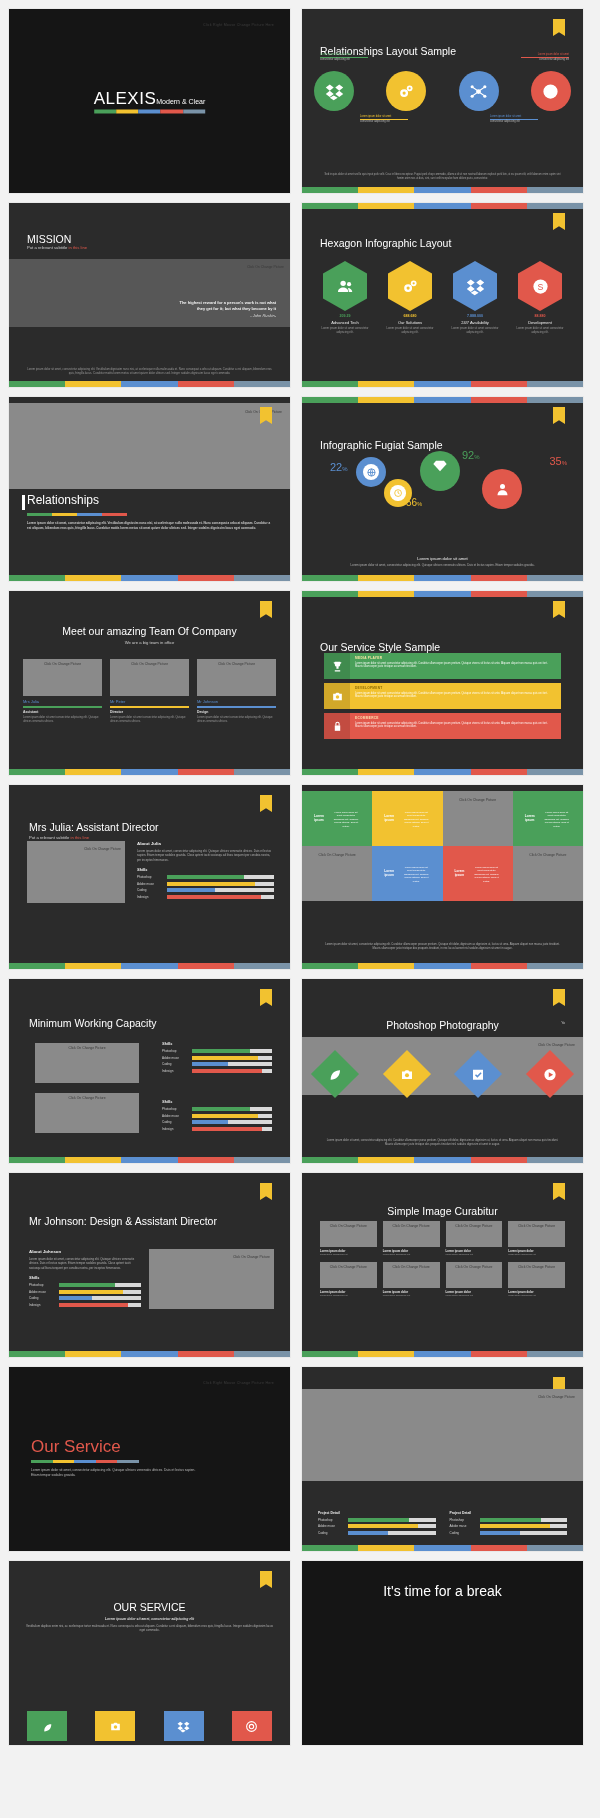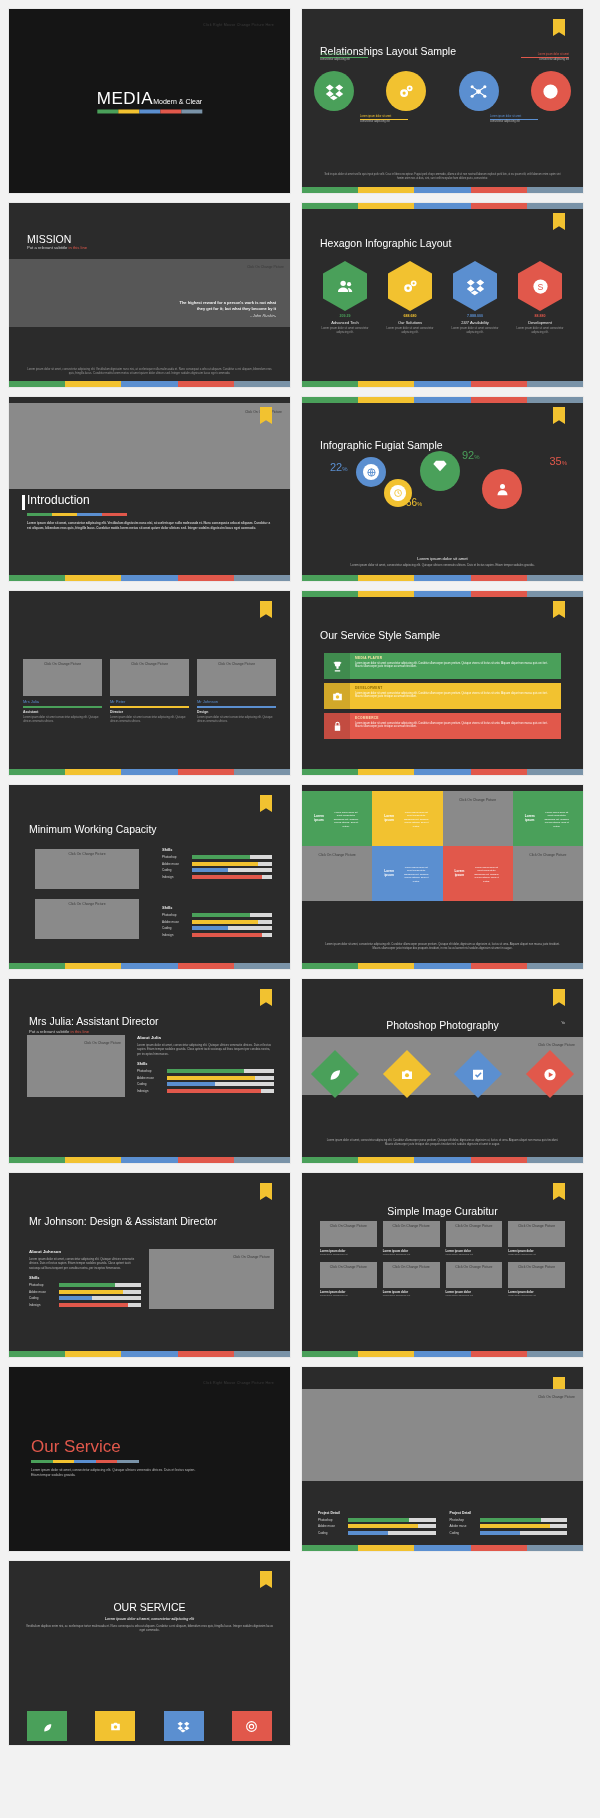--- a/index.html
+++ b/index.html
@@ -180,21 +180,21 @@
 </head>
 <body>
 
 <div class="page">
 
   <div class="col">
 
     <div class="slide black">
       <div class="watermark">Click Right Mouse Change Picture Here</div>
       <div class="title-wrap">
-        <div class="brand"><span>MEDIA</span><small>Modern &amp; Clear</small></div>
+        <div class="brand"><span>ALEXIS</span><small>Modern &amp; Clear</small></div>
         <div class="brandbar">
           <i class="cb-g"></i>
             <i class="cb-y"></i>
             <i class="cb-b"></i>
             <i class="cb-r"></i>
             <i class="cb-s"></i>
         </div>
       </div>
     </div>
 
@@ -221,40 +221,44 @@
         </div>
     </div>
 
     <div class="slide">
       <div class="intro-ph ph">
         <span style="position:absolute;right:8px;top:4px">Click On Change Picture</span>
       </div>
       <div class="bookmark"></div>
       <div class="intro-title">
         <span class="bar-l"></span>
-        <span>Introduction</span>
+        <span>Relationships</span>
       </div>
       <div class="intro-rule">
           <i class="cb-g"></i>
           <i class="cb-y"></i>
           <i class="cb-b"></i>
           <i class="cb-r"></i>
         </div>
       <div class="intro-body">Lorem ipsum dolor sit amet, consectetur adipiscing elit. Vestibulum dignissim nunc nisi, at scelerisque nulla malesuada et. Nunc consequat a orbu at aliquam. Curabitur a est aliquam, bibendum eros quis, fringilla lacus. Curabitur mattis lorem metus sit amet quiver dolor ultrices sed. Integer sodales dignissim lacus eget commodo.</div>
       <div class="colorbar bottom">
           <i class="cb-g"></i>
           <i class="cb-y"></i>
           <i class="cb-b"></i>
           <i class="cb-r"></i>
           <i class="cb-s"></i>
         </div>
     </div>
 
     <div class="slide">
       <div class="bookmark"></div>
+      <div style="position:absolute;left:0;right:0;top:34px" class="center-title">
+        <div class="h2">Meet our amazing Team Of Company</div>
+        <div class="sub" style="margin-top:3px">We are a big team in office</div>
+      </div>
       <div class="team-row">
         <div class="team-card">
           <div class="ph">
               <span>Click On Change Picture</span>
             </div>
           <div class="team-name">Mrs Julia</div>
           <div class="team-ul" style="background:#4aa05a"></div>
           <div class="team-role">Assistant</div>
           <div class="team-desc">Lorem ipsum dolor sit amet consectetur adipiscing elit. Quisque ultrices venenatis ultrices.</div>
         </div>
@@ -281,20 +285,67 @@
           <i class="cb-g"></i>
           <i class="cb-y"></i>
           <i class="cb-b"></i>
           <i class="cb-r"></i>
           <i class="cb-s"></i>
         </div>
     </div>
 
     <div class="slide">
       <div class="bookmark"></div>
+      <div style="position:absolute;left:20px;top:36px">
+        <div class="h2">Mrs Julia: Assistant Director</div>
+        <div class="sub" style="margin-top:2px"><span>Put a relevant subtitle</span> <span class="red">in this line</span></div>
+      </div>
+      <div class="prof-ph ph">
+          <span style="position:absolute;right:4px;top:3px">Click On Change Picture</span>
+        </div>
+      <div style="position:absolute;left:128px;right:16px;top:56px">
+        <h4 style="font-size:4.4px;color:#efefef;margin-bottom:3px">About Julia</h4>
+        <div class="tiny">Lorem ipsum dolor sit amet, consectetur adipiscing elit. Quisque ultrices venenatis ultrices. Duis et lectus sapien. Etiam tempor sodales gravida. Class aptent taciti sociosqu ad litora torquent per conubia nostra, per inceptos himenaeos.</div>
+        <h4 style="font-size:4px;font-style:italic;color:#efefef;margin:5px 0 3px">Skills</h4>
+        <div class="skill-row">
+            <span class="skill-label">Photoshop</span>
+            <span class="skill-track">
+              <i class="skill-fill" style="width:72%;background:#4aa05a"></i>
+            </span>
+          </div>
+        <div class="skill-row">
+            <span class="skill-label">Adobe muse</span>
+            <span class="skill-track">
+              <i class="skill-fill" style="width:82%;background:#f2c230"></i>
+            </span>
+          </div>
+        <div class="skill-row">
+            <span class="skill-label">Coding</span>
+            <span class="skill-track">
+              <i class="skill-fill" style="width:45%;background:#5b8fd0"></i>
+            </span>
+          </div>
+        <div class="skill-row">
+            <span class="skill-label">Indesign</span>
+            <span class="skill-track">
+              <i class="skill-fill" style="width:88%;background:#e1584b"></i>
+            </span>
+          </div>
+      </div>
+      <div class="colorbar bottom">
+          <i class="cb-g"></i>
+          <i class="cb-y"></i>
+          <i class="cb-b"></i>
+          <i class="cb-r"></i>
+          <i class="cb-s"></i>
+        </div>
+    </div>
+
+    <div class="slide">
+      <div class="bookmark"></div>
       <div class="h2" style="position:absolute;left:20px;top:38px">Minimum Working Capacity</div>
       <div class="cap-left">
         <div class="ph">
             <span>Click On Change Picture</span>
           </div>
         <div class="ph">
             <span>Click On Change Picture</span>
           </div>
       </div>
       <div class="cap-right">
@@ -319,67 +370,20 @@
           </div>
         <div class="skill-row">
             <span class="skill-label">Indesign</span>
             <span class="skill-track">
               <i class="skill-fill" style="width:88%;background:#e1584b"></i>
             </span>
           </div>
       </div>
       <div class="cap-right" style="top:120px">
         <h4>Skills</h4>
-        <div class="skill-row">
-            <span class="skill-label">Photoshop</span>
-            <span class="skill-track">
-              <i class="skill-fill" style="width:72%;background:#4aa05a"></i>
-            </span>
-          </div>
-        <div class="skill-row">
-            <span class="skill-label">Adobe muse</span>
-            <span class="skill-track">
-              <i class="skill-fill" style="width:82%;background:#f2c230"></i>
-            </span>
-          </div>
-        <div class="skill-row">
-            <span class="skill-label">Coding</span>
-            <span class="skill-track">
-              <i class="skill-fill" style="width:45%;background:#5b8fd0"></i>
-            </span>
-          </div>
-        <div class="skill-row">
-            <span class="skill-label">Indesign</span>
-            <span class="skill-track">
-              <i class="skill-fill" style="width:88%;background:#e1584b"></i>
-            </span>
-          </div>
-      </div>
-      <div class="colorbar bottom">
-          <i class="cb-g"></i>
-          <i class="cb-y"></i>
-          <i class="cb-b"></i>
-          <i class="cb-r"></i>
-          <i class="cb-s"></i>
-        </div>
-    </div>
-
-    <div class="slide">
-      <div class="bookmark"></div>
-      <div style="position:absolute;left:20px;top:36px">
-        <div class="h2">Mrs Julia: Assistant Director</div>
-        <div class="sub" style="margin-top:2px"><span>Put a relevant subtitle</span> <span class="red">in this line</span></div>
-      </div>
-      <div class="prof-ph ph">
-          <span style="position:absolute;right:4px;top:3px">Click On Change Picture</span>
-        </div>
-      <div style="position:absolute;left:128px;right:16px;top:56px">
-        <h4 style="font-size:4.4px;color:#efefef;margin-bottom:3px">About Julia</h4>
-        <div class="tiny">Lorem ipsum dolor sit amet, consectetur adipiscing elit. Quisque ultrices venenatis ultrices. Duis et lectus sapien. Etiam tempor sodales gravida. Class aptent taciti sociosqu ad litora torquent per conubia nostra, per inceptos himenaeos.</div>
-        <h4 style="font-size:4px;font-style:italic;color:#efefef;margin:5px 0 3px">Skills</h4>
         <div class="skill-row">
             <span class="skill-label">Photoshop</span>
             <span class="skill-track">
               <i class="skill-fill" style="width:72%;background:#4aa05a"></i>
             </span>
           </div>
         <div class="skill-row">
             <span class="skill-label">Adobe muse</span>
             <span class="skill-track">
               <i class="skill-fill" style="width:82%;background:#f2c230"></i>
@@ -691,21 +695,21 @@
 
     <div class="slide">
       <div class="colorbar top">
           <i class="cb-g"></i>
           <i class="cb-y"></i>
           <i class="cb-b"></i>
           <i class="cb-r"></i>
           <i class="cb-s"></i>
         </div>
       <div class="bookmark"></div>
-      <div class="h2" style="position:absolute;left:18px;top:38px">Our Service Style Sample</div>
+      <div class="h2" style="position:absolute;left:18px;top:50px">Our Service Style Sample</div>
       <div style="position:absolute;left:22px;right:22px;top:62px">
         <div class="svc-item" style="background:#4aa05a">
           <div class="svc-ico" style="background:rgba(0,0,0,.13)">
               <svg viewBox="0 0 24 24">
                 <path d="M7 3h10v5a5 5 0 01-10 0zM5 4h2v3a2 2 0 01-2-2zm12 0h2v1a2 2 0 01-2 2zM10 13h4v3h-4zM7 19h10v2H7z"></path>
               </svg>
             </div>
           <div class="svc-body">
             <div class="svc-ttl" style="color:#ffe9a8">MEDIA PLAYER</div>
             <div class="svc-txt" style="color:#f0f7f0">Lorem ipsum dolor sit amet consectetur adipiscing elit. Curabitur ullamcorper ipsum pretium. Quisque viverra sit lectus sit ante. Aliquam aliquet non massa quis orci tort. Mauris ullamcorper justo tristique accumsan tincidunt.</div>
@@ -960,15 +964,18 @@
       </div>
       <div class="colorbar bottom">
           <i class="cb-g"></i>
           <i class="cb-y"></i>
           <i class="cb-b"></i>
           <i class="cb-r"></i>
           <i class="cb-s"></i>
         </div>
     </div>
 
+    <div class="slide black">
+      <div class="break-txt">It's time for a break</div>
+    </div>
 
   </div>
 </div>
 
 </body></html>

